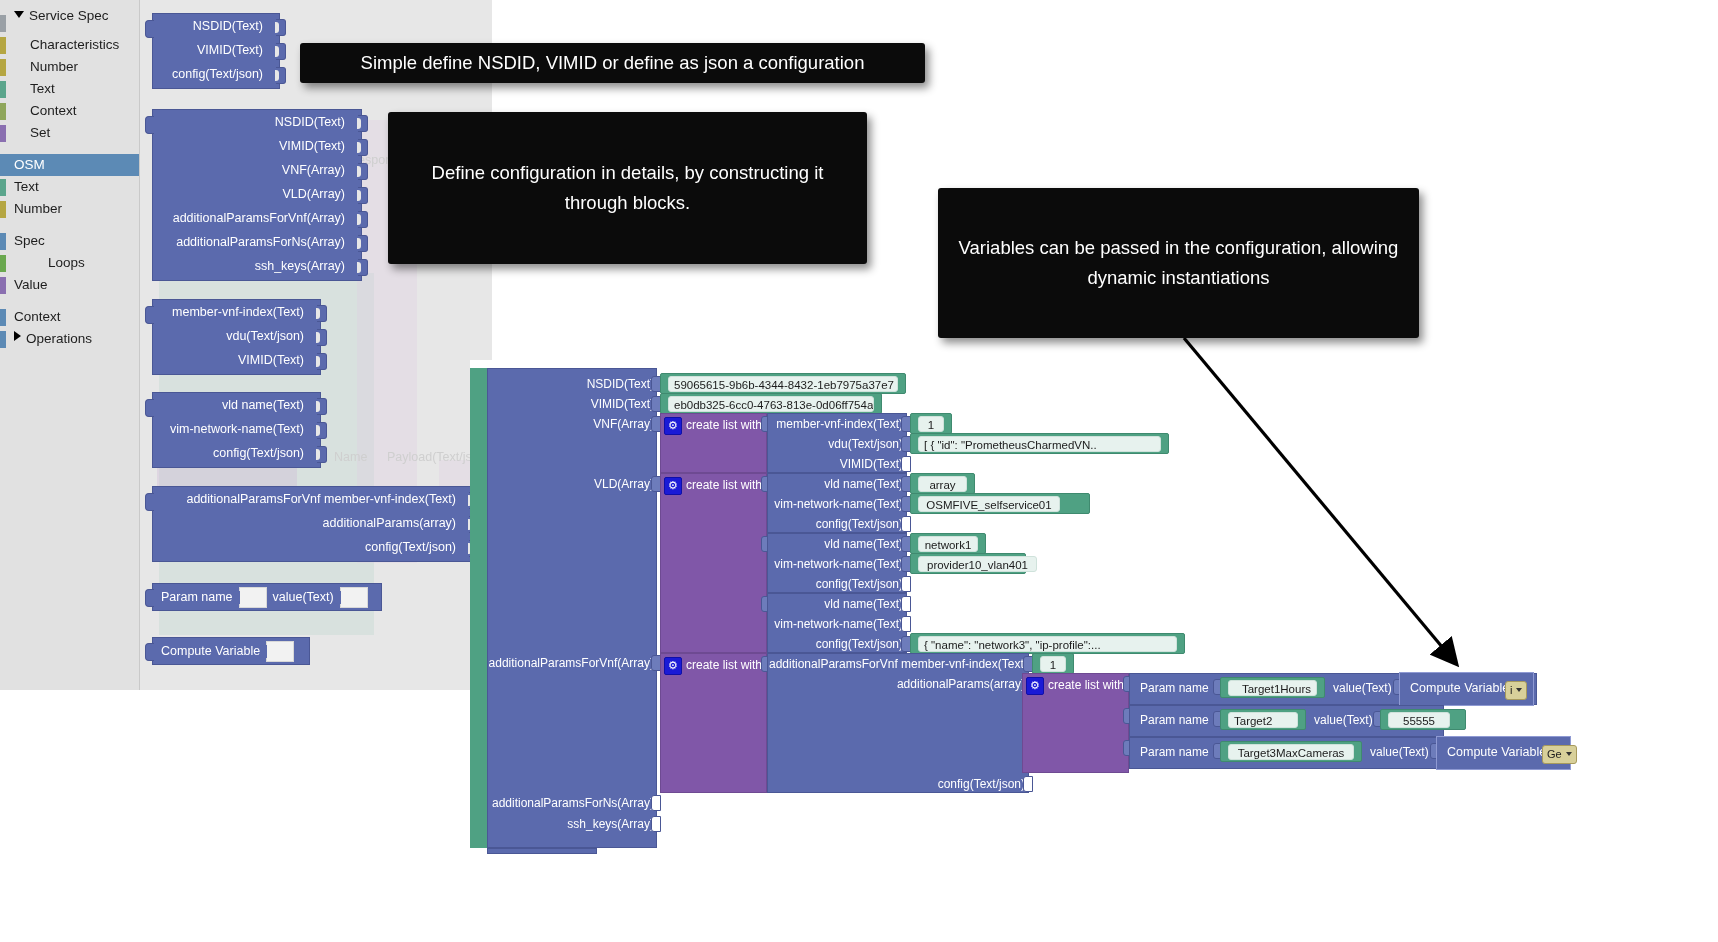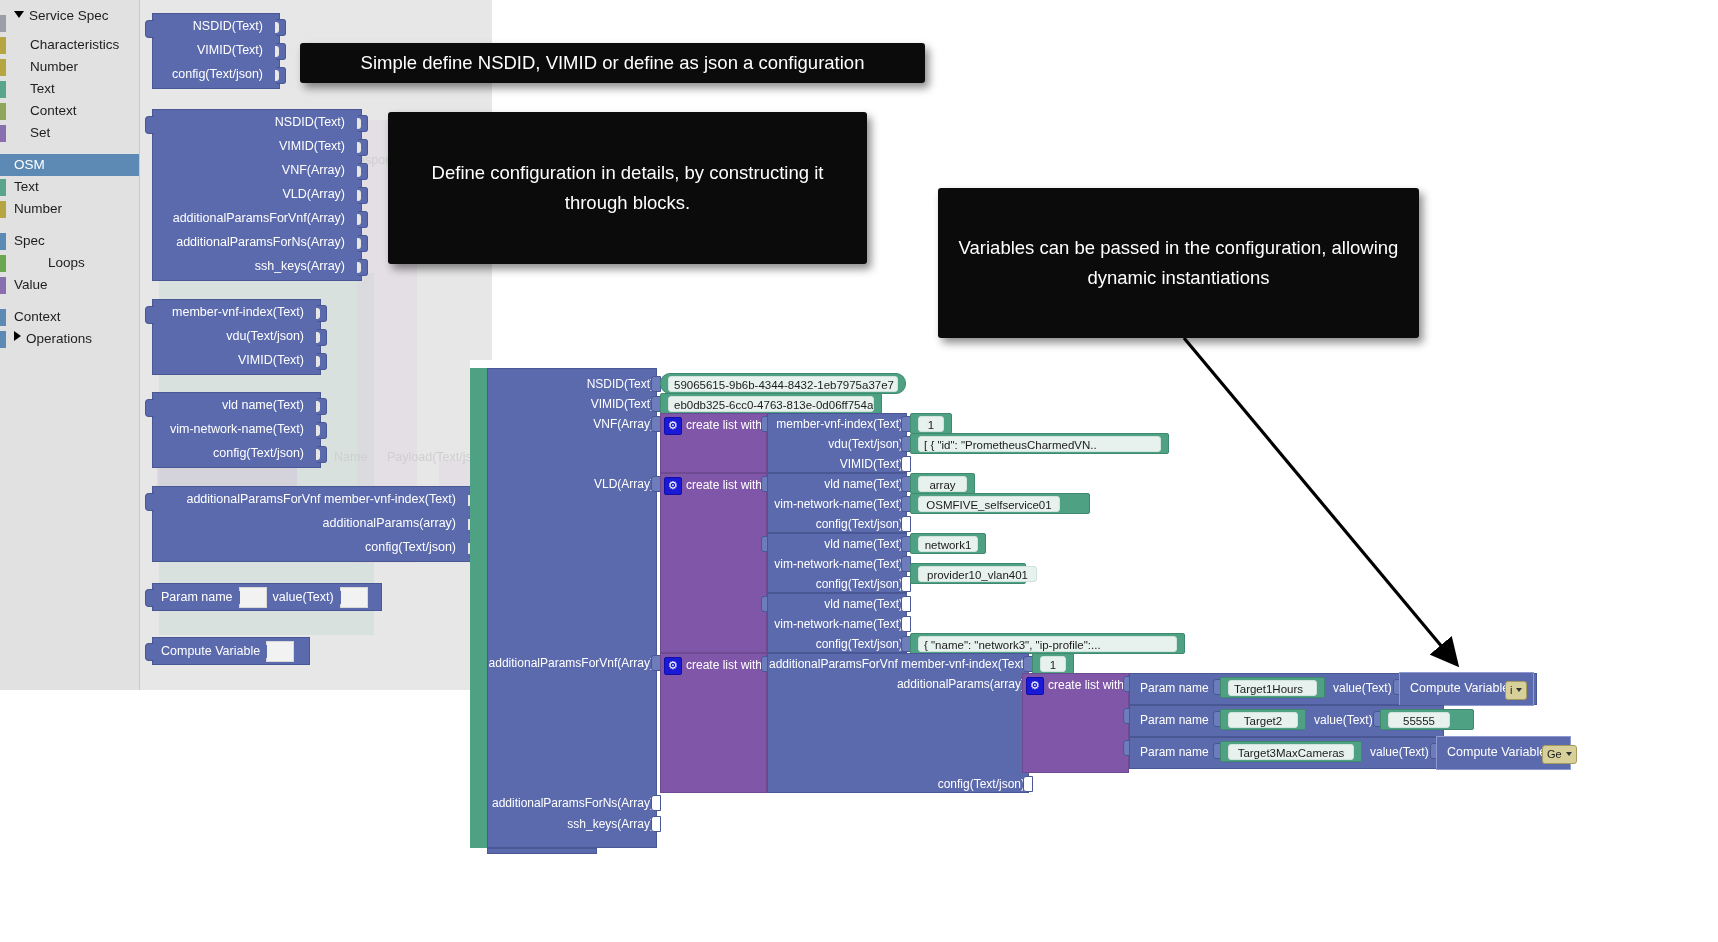--- a/index.html
+++ b/index.html
@@ -252,21 +252,21 @@
   <div class="vsock" style="left:181px;top:56px;"></div>
   <div class="flabel r" style="left:20px;top:114px;width:164px;">VLD(Array)</div>
   <div class="vsock" style="left:181px;top:116px;"></div>
   <div class="flabel r" style="left:10px;top:293px;width:174px;">additionalParamsForVnf(Array)</div>
   <div class="vsock" style="left:181px;top:295px;"></div>
   <div class="flabel r" style="left:10px;top:433px;width:174px;">additionalParamsForNs(Array)</div>
   <div class="vsock open" style="left:181px;top:435px;"></div>
   <div class="flabel r" style="left:10px;top:454px;width:174px;">ssh_keys(Array)</div>
   <div class="vsock open" style="left:181px;top:456px;"></div>
 
-  <div class="tfield" style="left:190px;top:13px;width:246px;border-radius:10px;">
+  <div class="tfield" style="left:190px;top:13px;width:246px;">
     <div class="inp" style="width:230px;">59065615-9b6b-4344-8432-1eb7975a37e7</div>
   </div>
   <div class="tfield" style="left:190px;top:33px;width:222px;">
     <div class="inp" style="width:206px;">eb0db325-6cc0-4763-813e-0d06ff754a4e</div>
   </div>
 
   <div class="grp violet" style="left:190px;top:53px;width:107px;height:60px;"></div>
   <div class="gear" style="left:194px;top:57px;">⚙</div>
   <div class="flabel" style="left:216px;top:55px;">create list with</div>
   <div class="vsock" style="left:291px;top:56px;"></div>
@@ -310,21 +310,21 @@
   <div class="grp" style="left:297px;top:173px;width:140px;height:60px;"></div>
   <div class="flabel r" style="left:299px;top:174px;width:134px;">vld name(Text)</div>
   <div class="vsock" style="left:431px;top:176px;"></div>
   <div class="flabel r" style="left:299px;top:194px;width:134px;">vim-network-name(Text)</div>
   <div class="vsock" style="left:431px;top:196px;"></div>
   <div class="flabel r" style="left:299px;top:214px;width:134px;">config(Text/json)</div>
   <div class="vsock open" style="left:431px;top:216px;"></div>
   <div class="tfield" style="left:440px;top:173px;width:76px;">
     <div class="inp" style="width:60px;text-align:center;">network1</div>
   </div>
-  <div class="tfield" style="left:440px;top:193px;width:116px;margin-top:10px;">
+  <div class="tfield" style="left:440px;top:193px;width:116px;">
     <div class="inp" style="width:119px;text-align:center;">provider10_vlan401</div>
   </div>
 
   <div class="grp" style="left:297px;top:233px;width:140px;height:60px;"></div>
   <div class="flabel r" style="left:299px;top:234px;width:134px;">vld name(Text)</div>
   <div class="vsock open" style="left:431px;top:236px;"></div>
   <div class="flabel r" style="left:299px;top:254px;width:134px;">vim-network-name(Text)</div>
   <div class="vsock open" style="left:431px;top:256px;"></div>
   <div class="flabel r" style="left:299px;top:274px;width:134px;">config(Text/json)</div>
   <div class="vsock" style="left:431px;top:276px;"></div>
@@ -353,40 +353,40 @@
   <div class="gear" style="left:556px;top:317px;">⚙</div>
   <div class="flabel" style="left:578px;top:315px;">create list with</div>
   <div class="vsock" style="left:653px;top:316px;"></div>
   <div class="vsock" style="left:653px;top:348px;"></div>
   <div class="vsock" style="left:653px;top:380px;"></div>
 
   <div class="grp" style="left:659px;top:313px;width:408px;height:32px;"></div>
   <div class="flabel" style="left:670px;top:318px;">Param name</div>
   <div class="vsock" style="left:743px;top:319px;"></div>
   <div class="tfield" style="left:750px;top:317px;width:105px;">
-    <div class="inp" style="width:89px;text-align:left;">Target1Hours</div>
+    <div class="inp" style="width:89px;text-align:right;">Target1Hours</div>
   </div>
   <div class="flabel" style="left:863px;top:318px;">value(Text)</div>
   <div class="vsock" style="left:923px;top:319px;"></div>
   <div class="cvar" style="left:929px;top:312px;width:135px;">
     <div class="t">Compute Variable</div>
   </div>
   <div class="dd" style="left:1035px;top:321px;">
     <span>i</span><i class="car"></i>
   </div>
 
   <div class="grp" style="left:659px;top:345px;width:315px;height:32px;"></div>
   <div class="flabel" style="left:670px;top:350px;">Param name</div>
   <div class="vsock" style="left:743px;top:351px;"></div>
   <div class="tfield" style="left:750px;top:349px;width:86px;">
-    <div class="inp" style="width:70px;text-align:center;">Target2</div>
+    <div class="inp" style="width:70px;text-align:left;">Target2</div>
   </div>
   <div class="flabel" style="left:844px;top:350px;">value(Text)</div>
   <div class="vsock" style="left:903px;top:351px;"></div>
-  <div class="tfield" style="left:910px;top:349px;width:94px;padding-left:40px;">
+  <div class="tfield" style="left:910px;top:349px;width:86px;padding-left:40px;">
     <div class="inp" style="width:62px;text-align:center;">55555</div>
   </div>
 
   <div class="grp" style="left:659px;top:377px;width:400px;height:32px;"></div>
   <div class="flabel" style="left:670px;top:382px;">Param name</div>
   <div class="vsock" style="left:743px;top:383px;"></div>
   <div class="tfield" style="left:750px;top:381px;width:142px;">
     <div class="inp" style="width:126px;text-align:center;">Target3MaxCameras</div>
   </div>
   <div class="flabel" style="left:900px;top:382px;">value(Text)</div>

